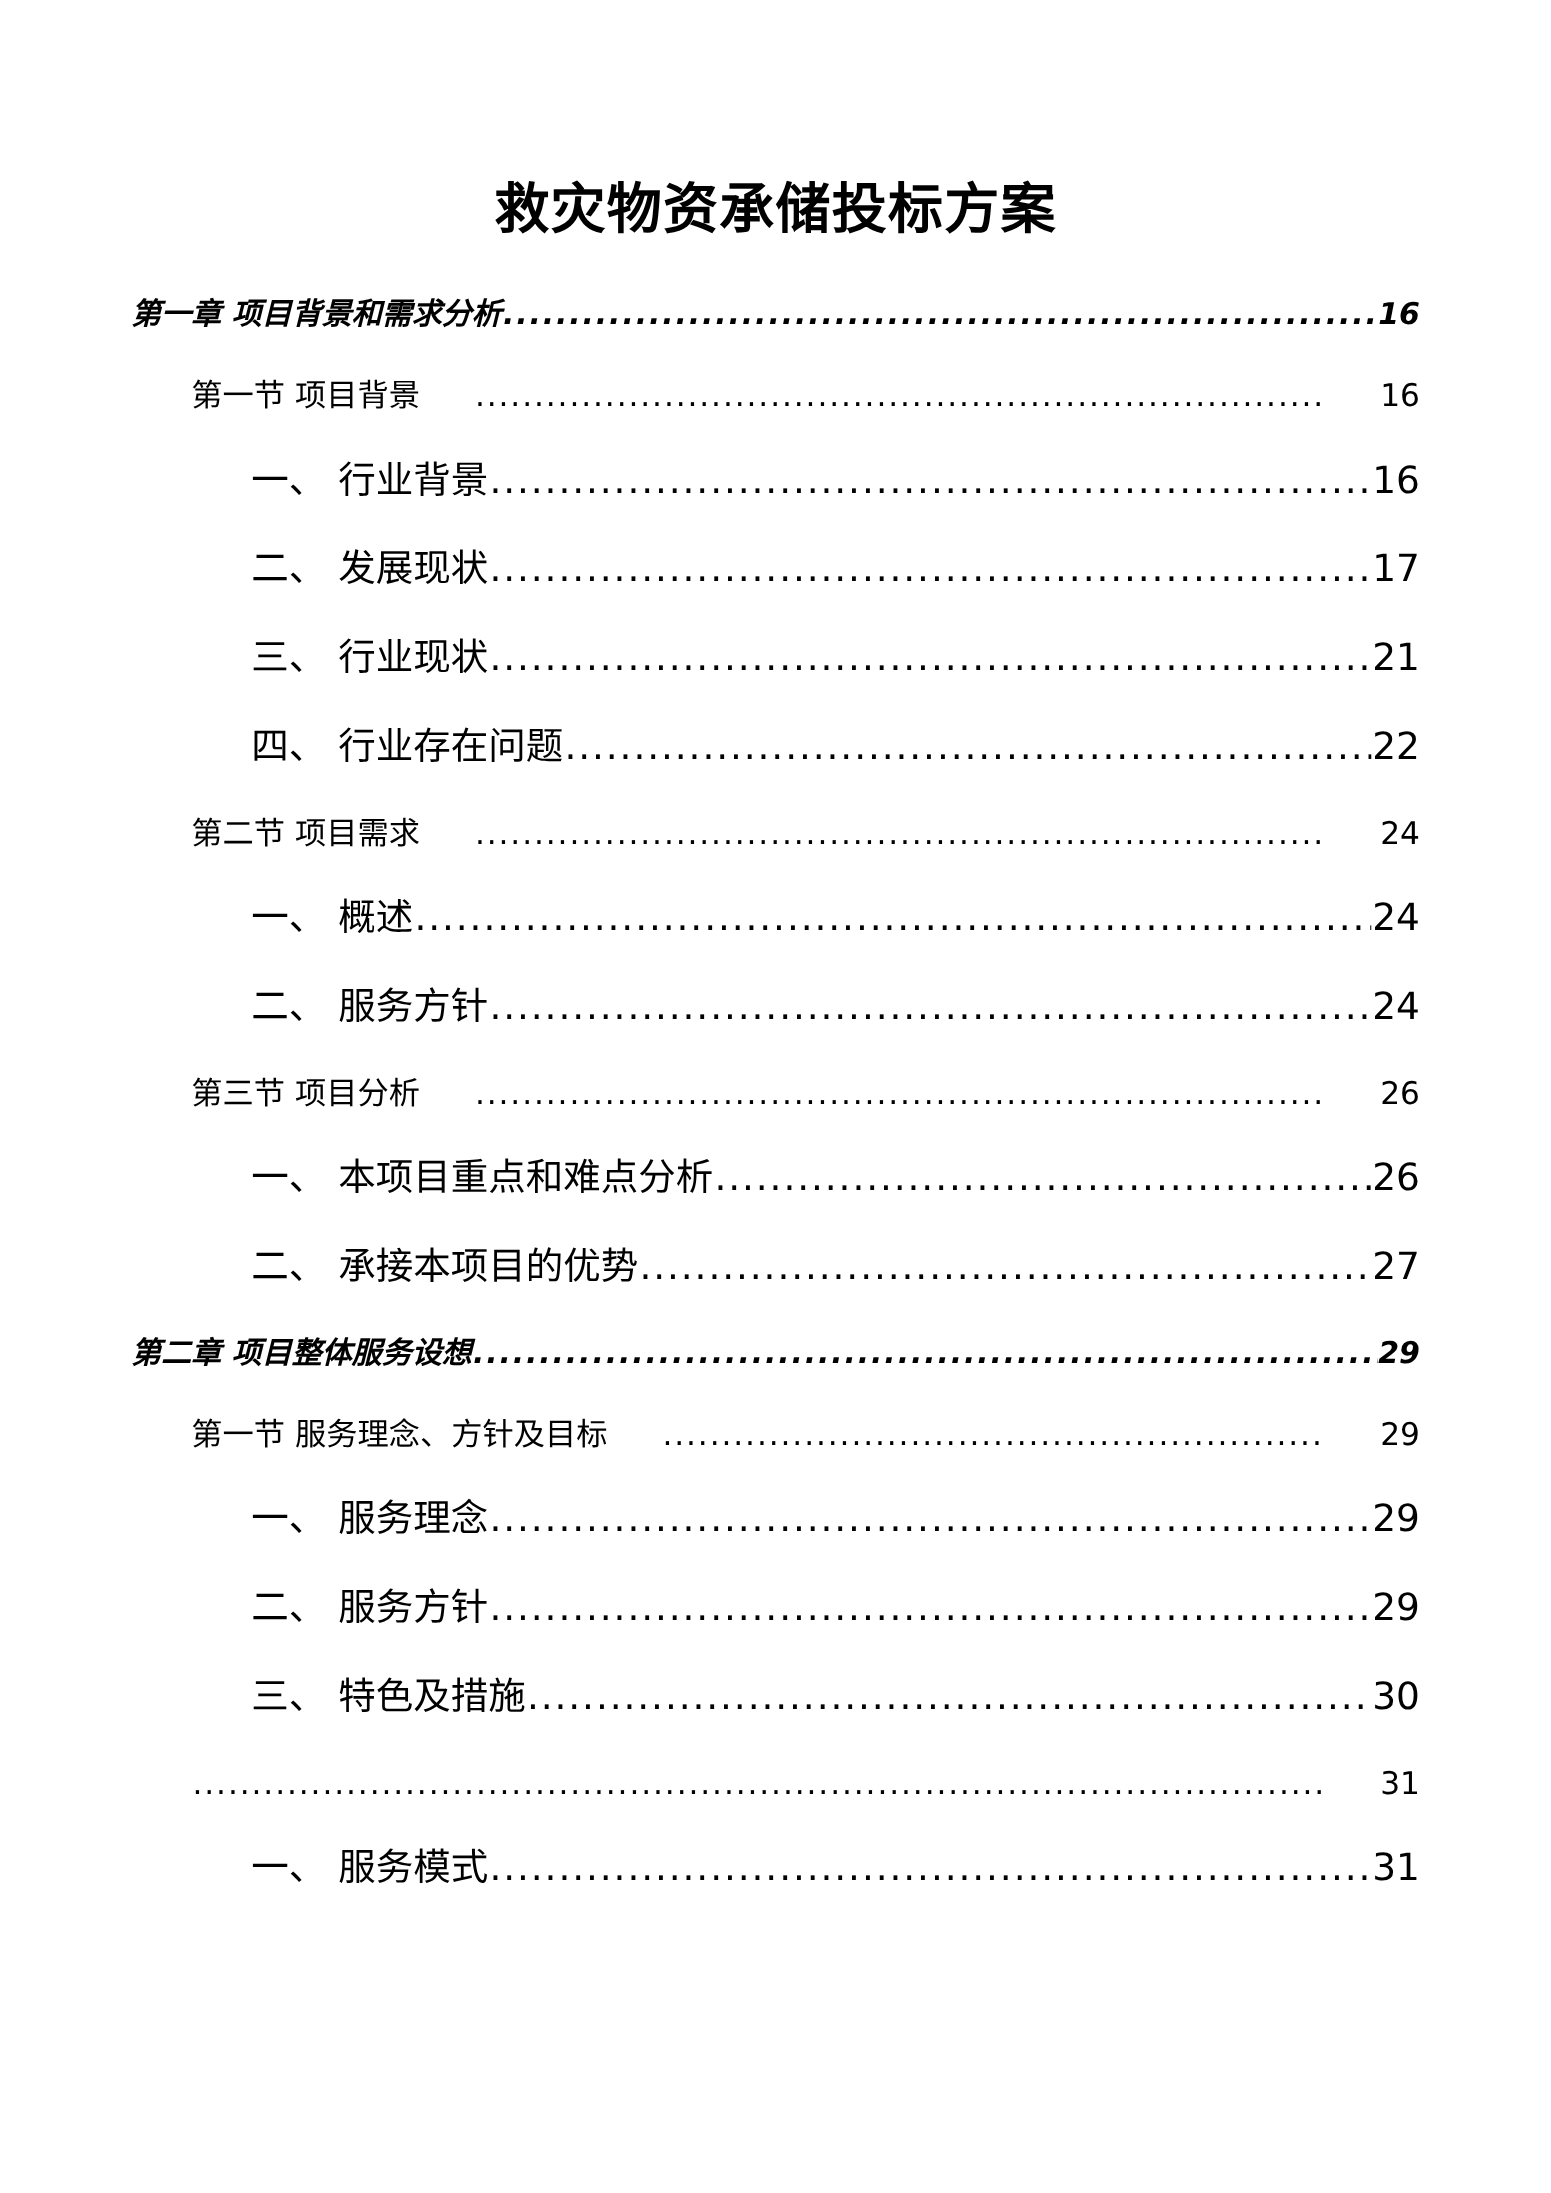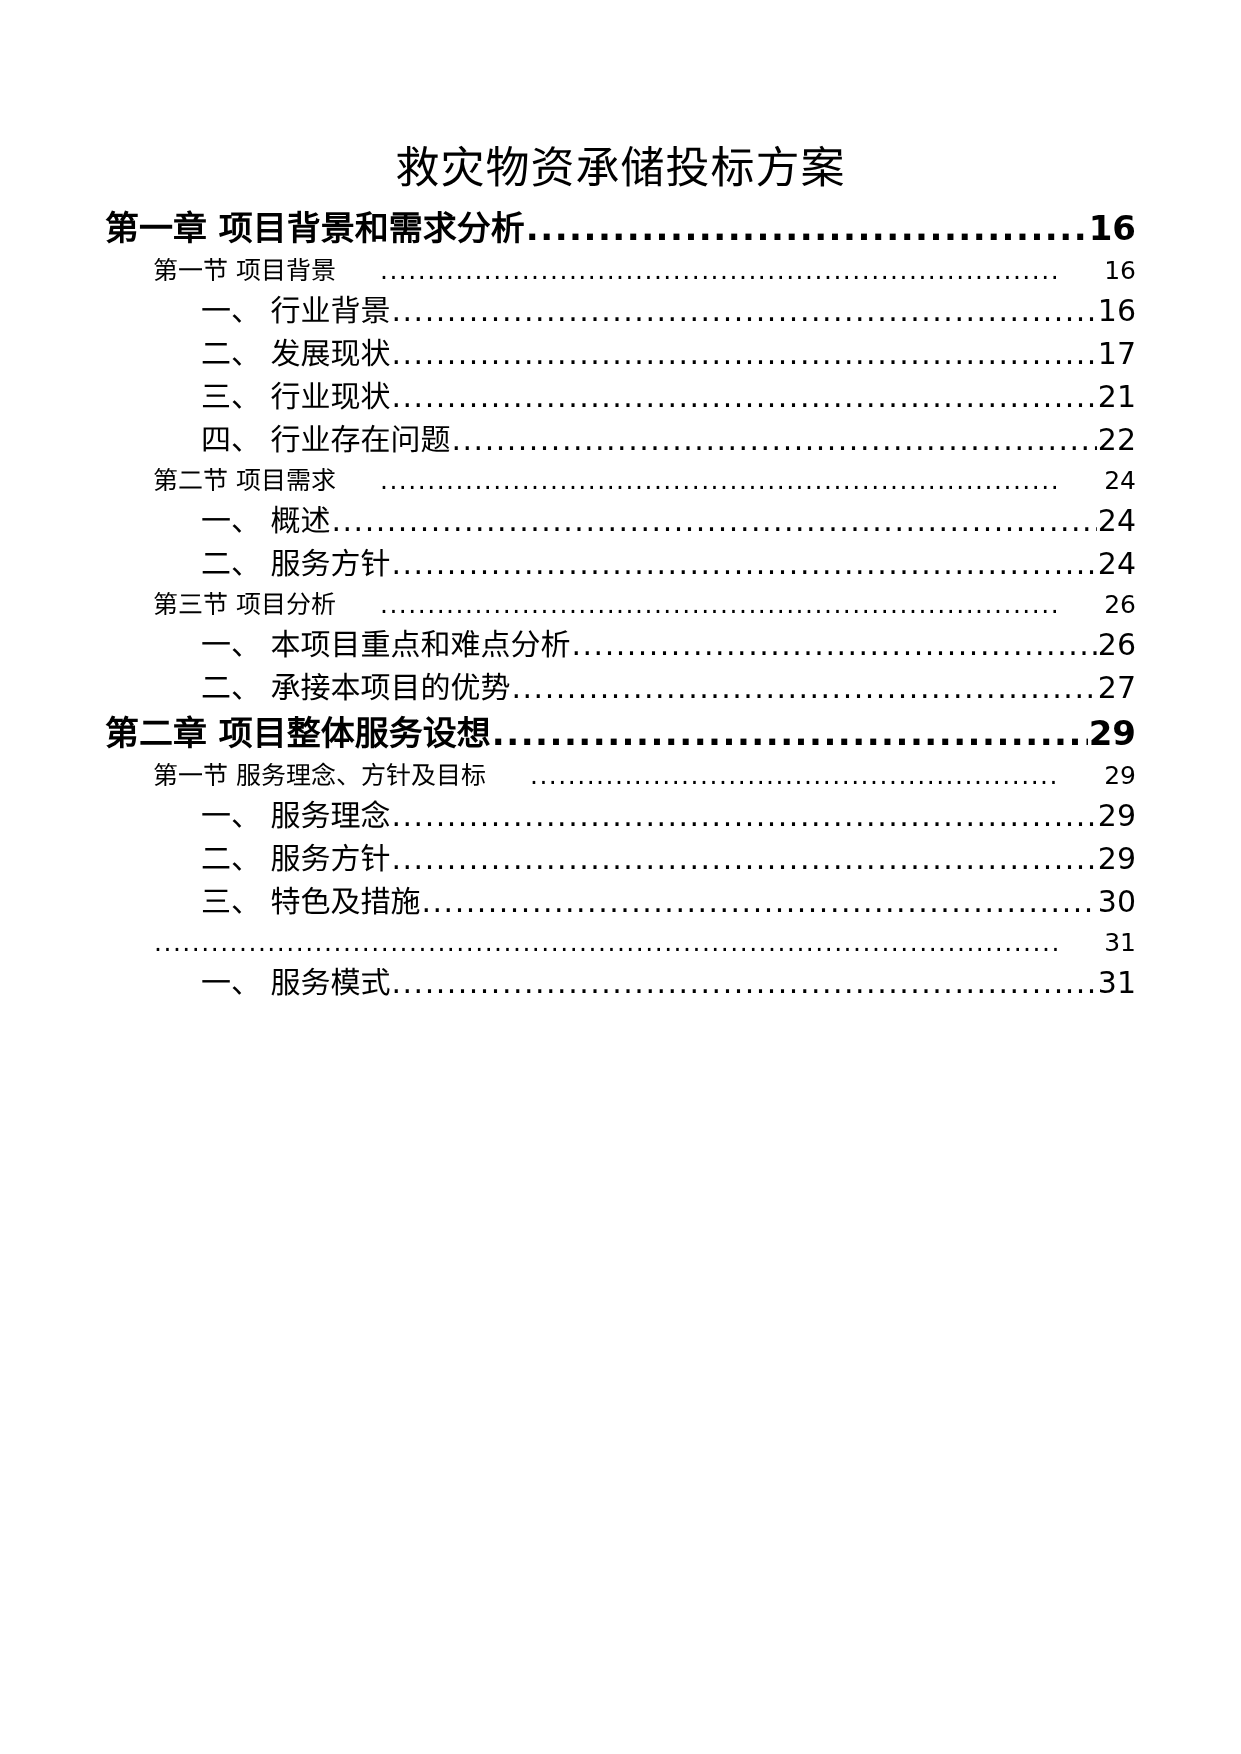--- a/index.html
+++ b/index.html
@@ -18,21 +18,21 @@
   .page {
     position: relative;
     width: 1241px;
     height: 1754px;
     box-sizing: border-box;
     padding: 0 105px;
   }
   .doc-title {
     text-align: center;
     font-size: 44px;
-    font-weight: normal;
+    font-weight: bold;
     letter-spacing: 1px;
     margin-top: 140px;
     margin-bottom: 16px;
     line-height: 1.25;
   }
   .toc-heading {
     text-align: center;
     font-size: 27px;
     font-weight: bold;
     margin-top: 36px;
@@ -59,29 +59,31 @@
     overflow: hidden;
     white-space: nowrap;
     letter-spacing: 1.5px;
     margin: 0 1px;
     color: #000;
   }
   .toc-entry .pageno {
     flex: 0 0 auto;
     white-space: nowrap;
     text-align: right;
+    margin-top: 28px;
   }
 
   
   .lvl1 {
     font-weight: bold;
-    font-size: 34px;
+    font-size: 24px;
     padding-left: 0;
     margin-top: 13px;
     margin-bottom: 13px;
+    font-style: italic;
   }
   
   .lvl2 {
     font-weight: normal;
     font-size: 25px;
     padding-left: 48px;
     margin-top: 13px;
     margin-bottom: 13px;
     gap: 43px;
   }

